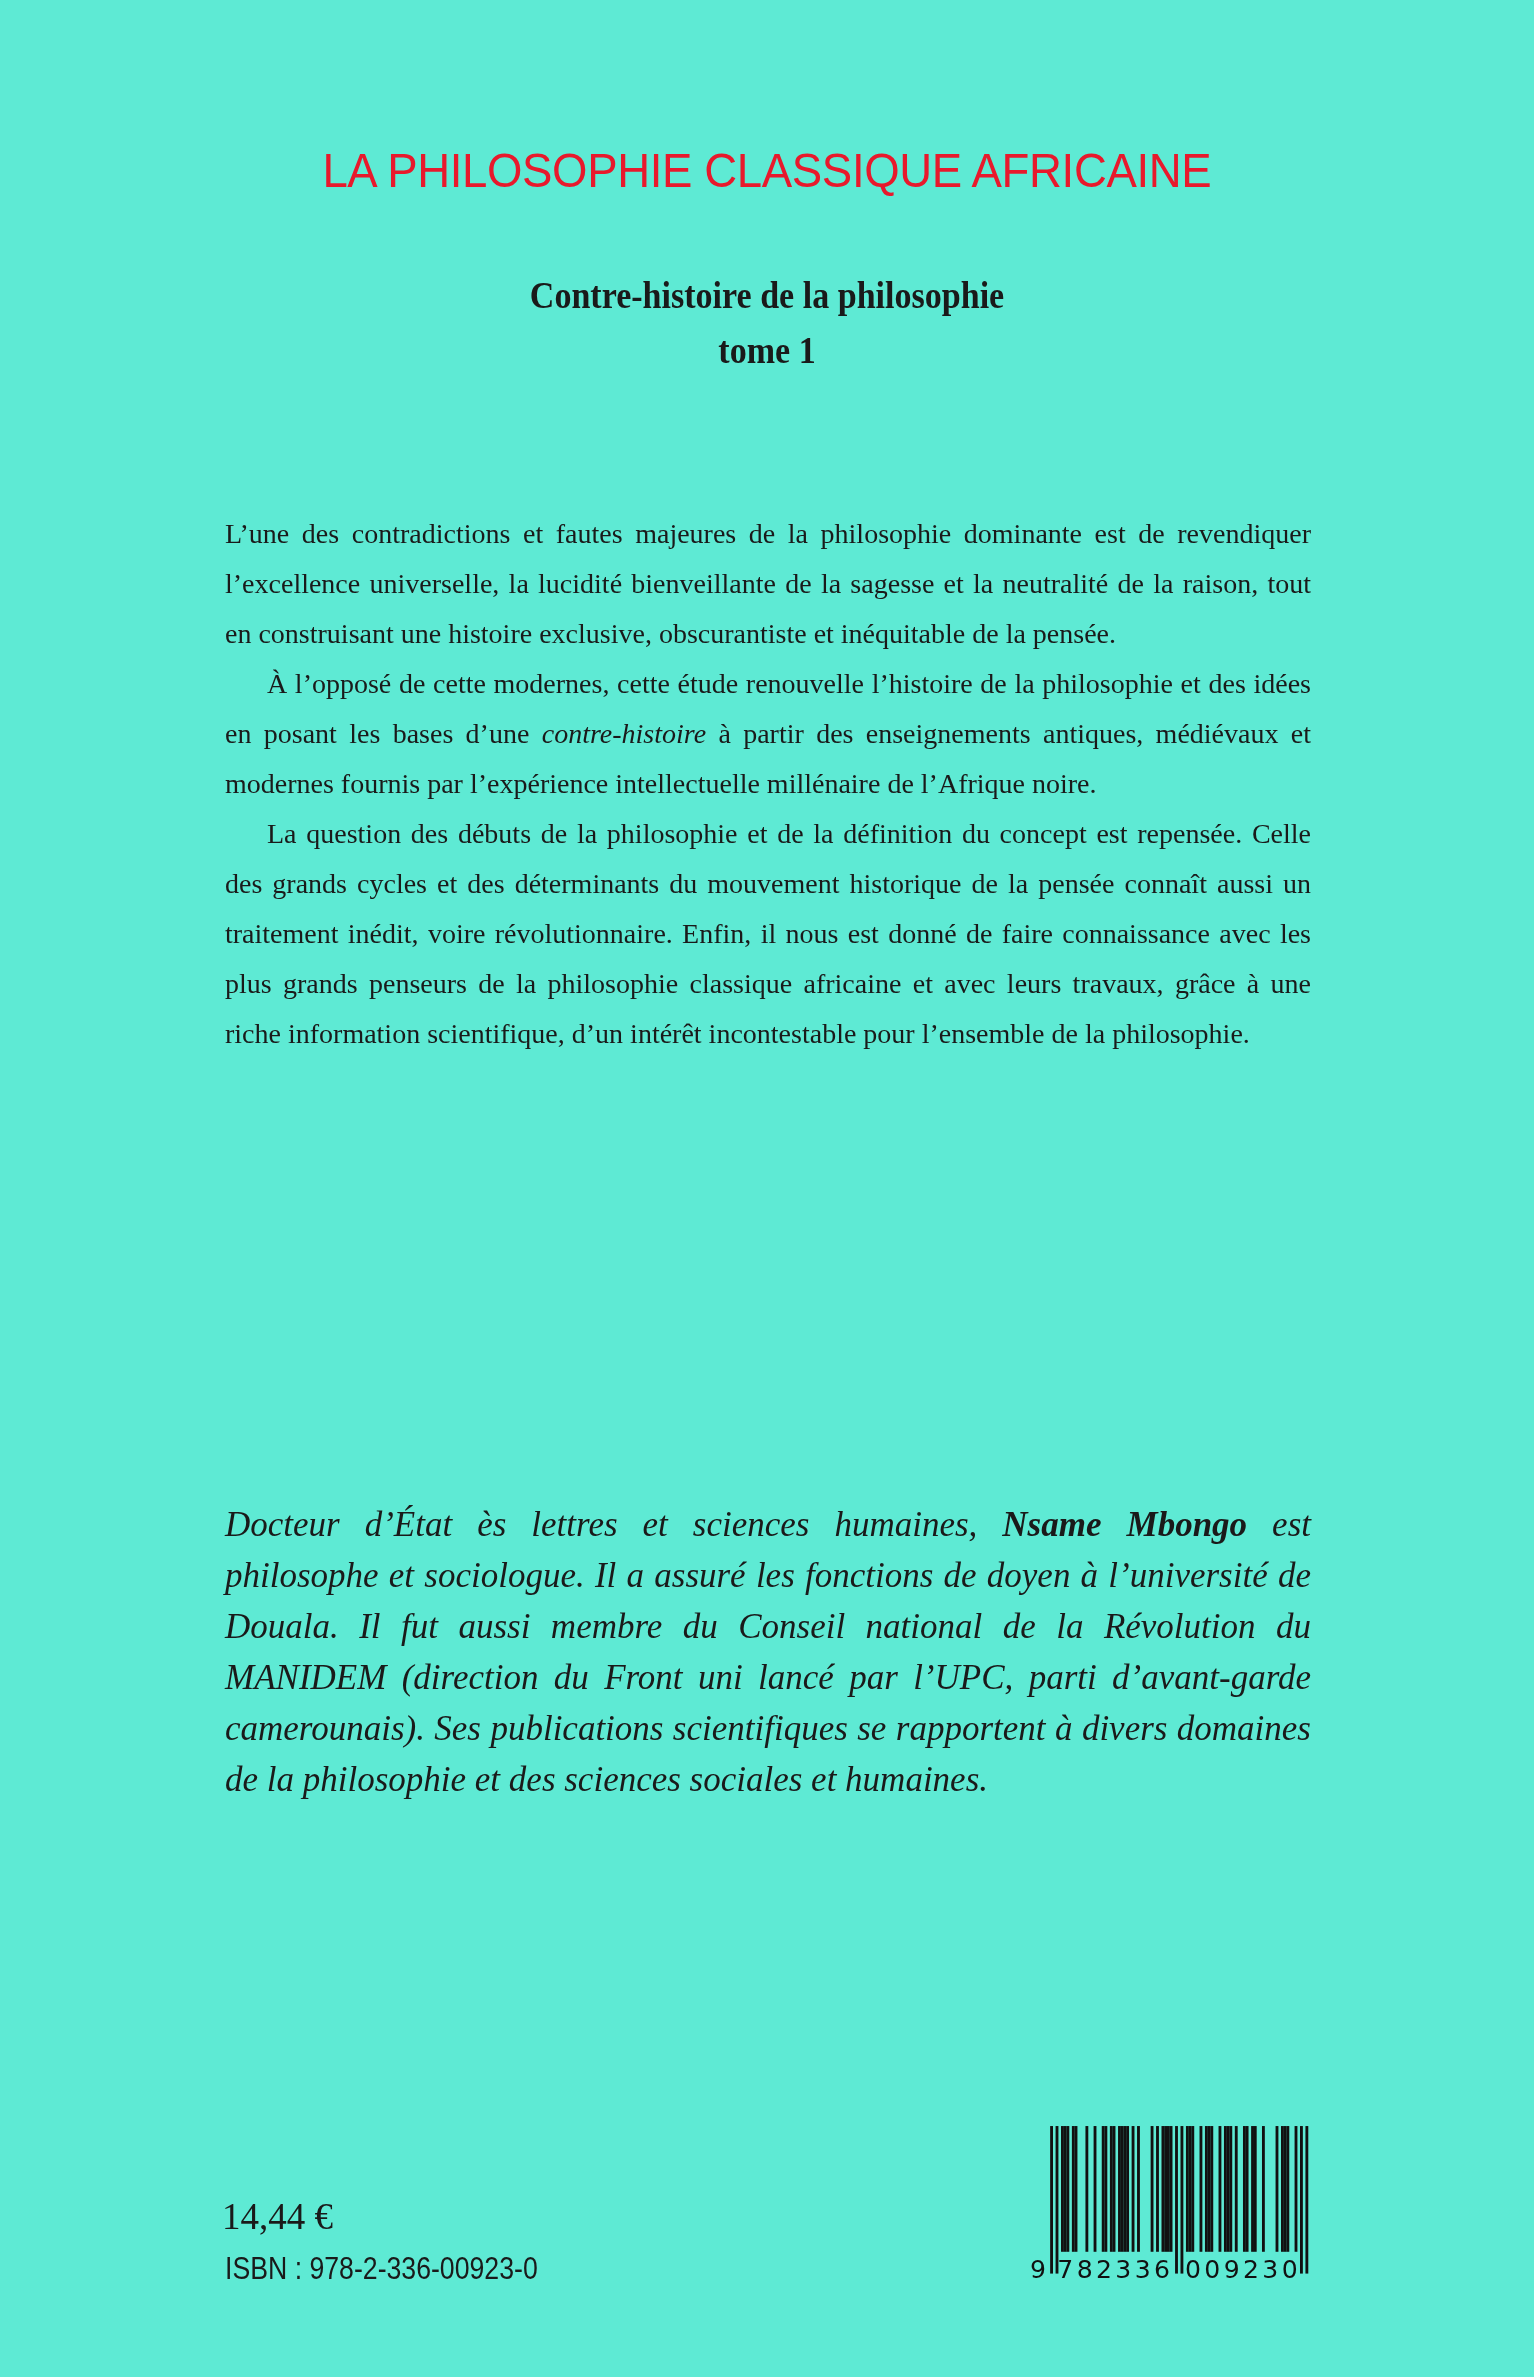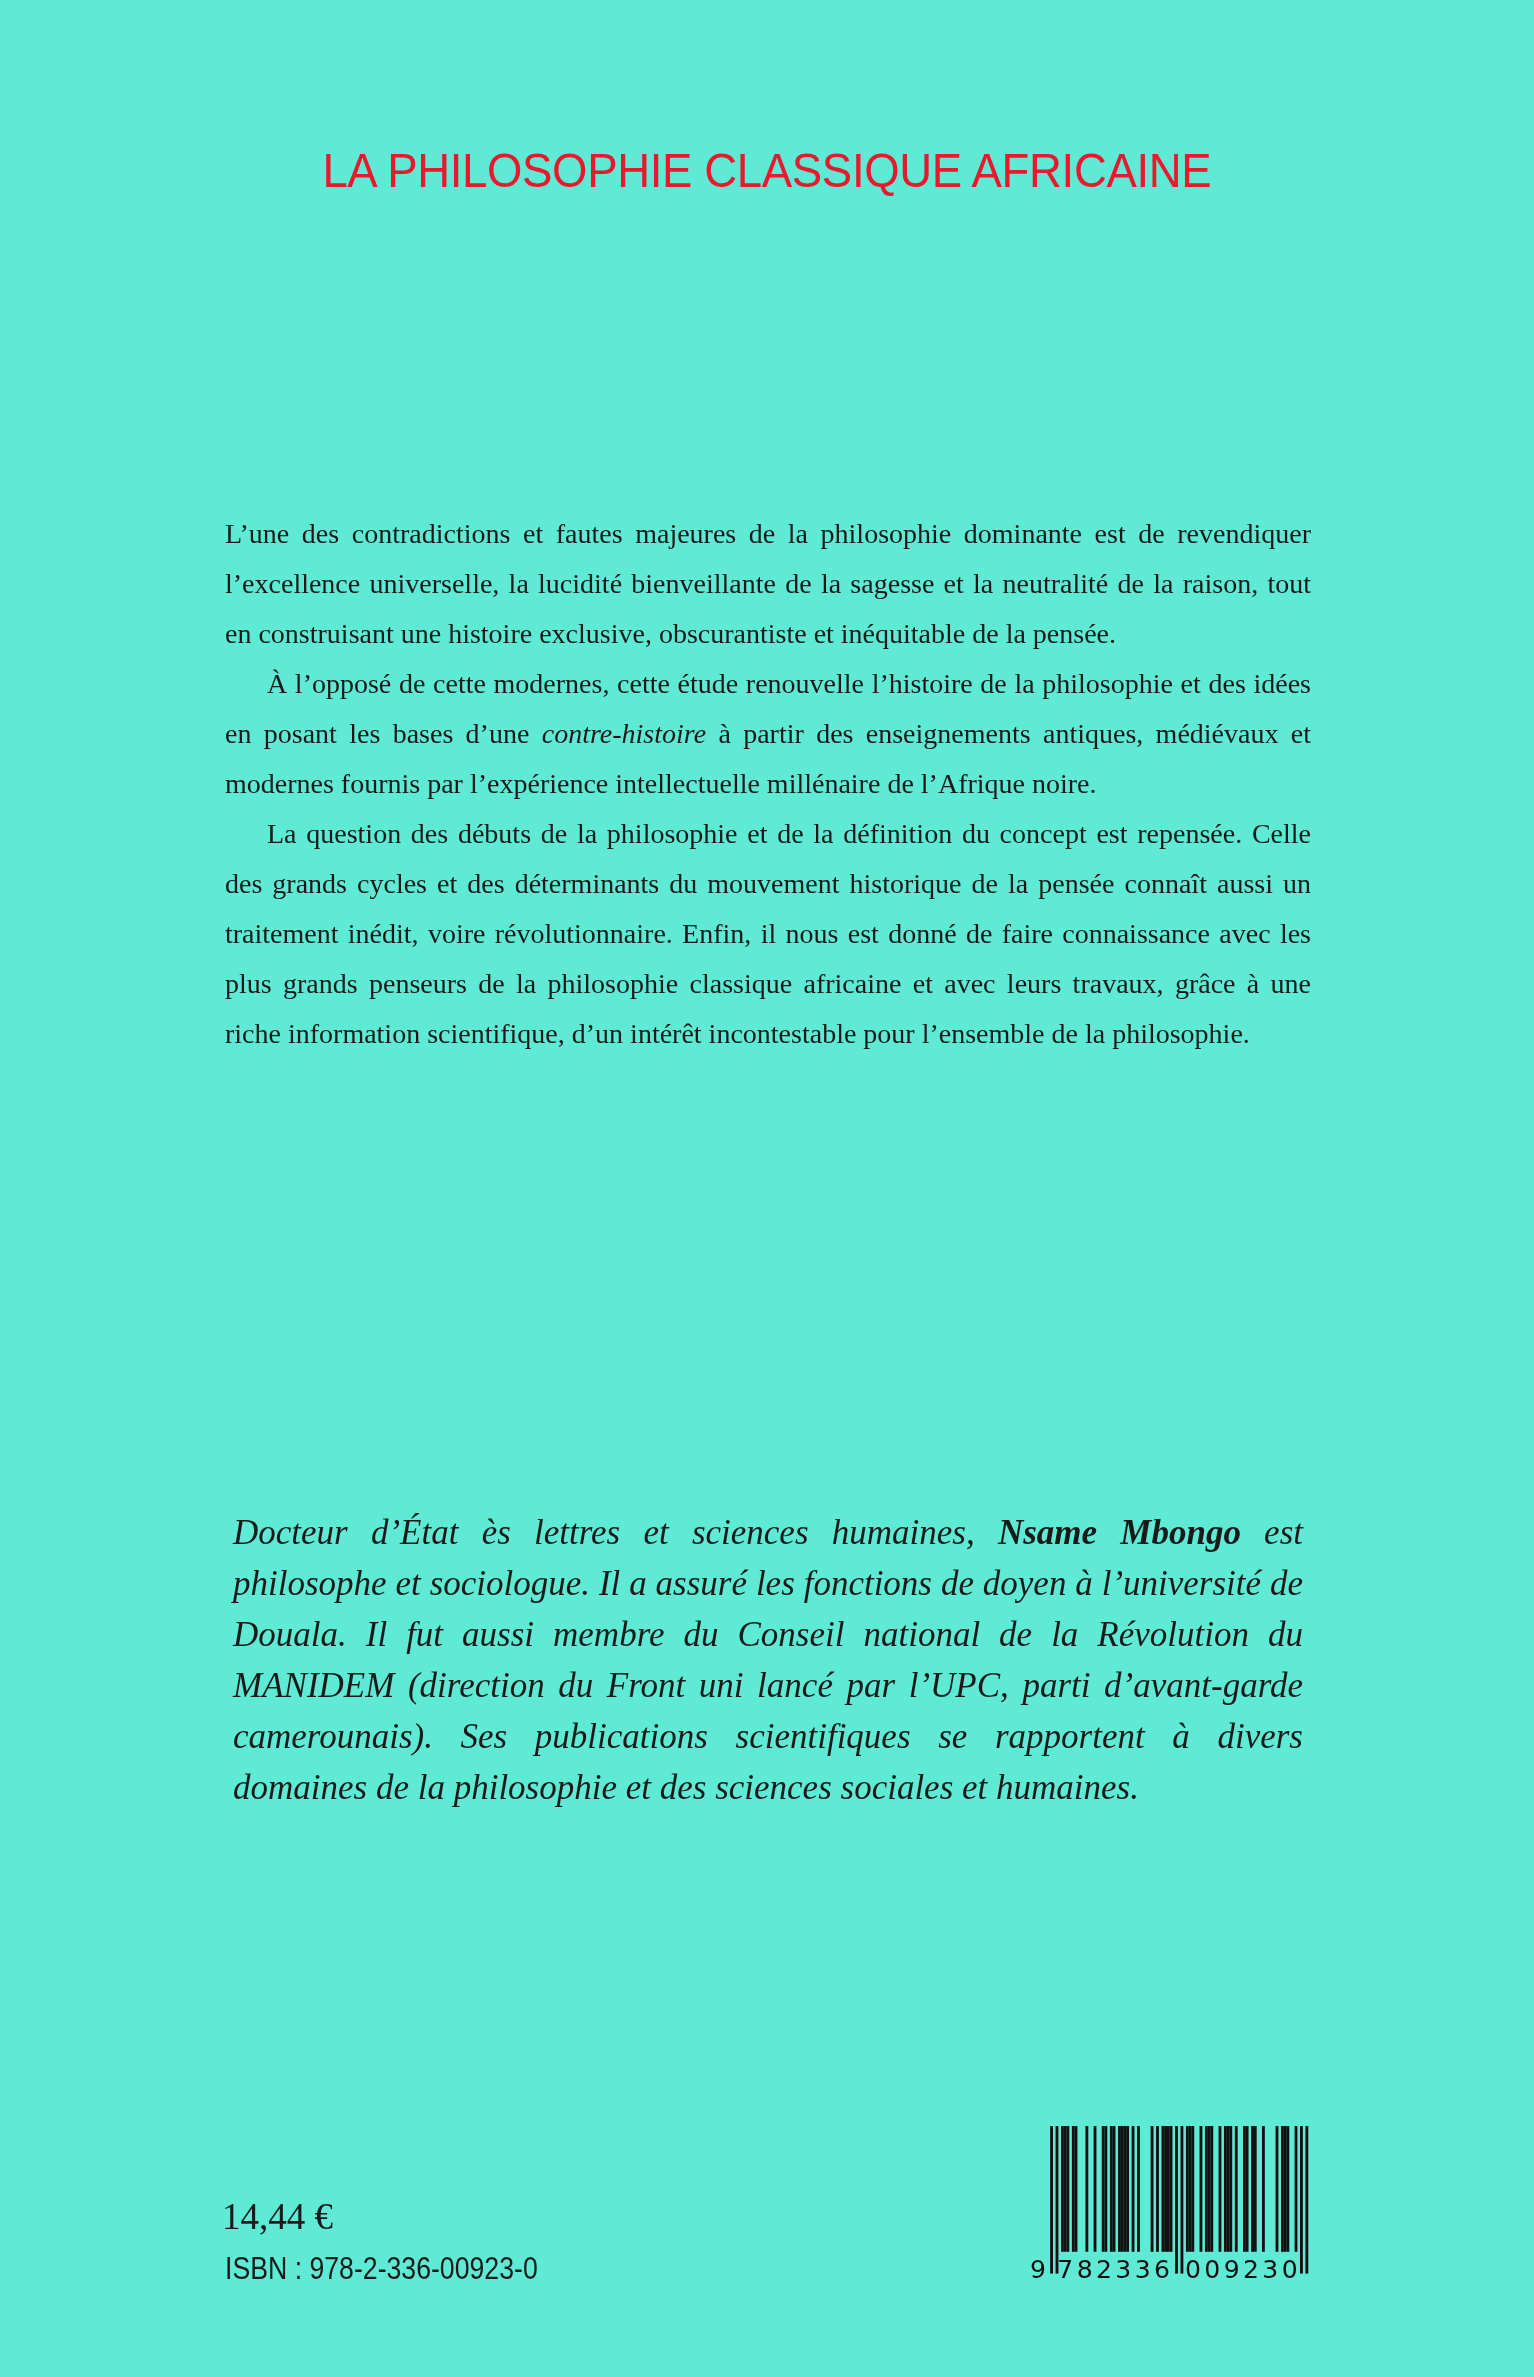--- a/index.html
+++ b/index.html
@@ -36,21 +36,21 @@
   .body-text p + p { text-indent: 42px; }
 
   .bio {
     position: absolute; left: 225px; top: 1499px; width: 1086px;
     font-family: "Liberation Serif", serif;
     font-style: italic;
     font-size: 35px; line-height: 51px;
     color: #1a1a1a;
     text-align: justify;
   }
-  .bio p { margin: 8px; }
+  .bio p { margin: 0; }
   .bio b { font-weight: bold; }
 
   .price {
     position: absolute; left: 222px; top: 2196px;
     font-family: "Liberation Serif", serif;
     font-size: 37px; line-height: 42px;
     color: #1a1a1a;
   }
   .isbn {
     position: absolute; left: 225px; top: 2250px;
@@ -64,20 +64,24 @@
   }
   .barcode svg { display: block; }
 </style>
 </head>
 <body>
 
 <div class="page">
 
   <div class="series-title" style="color: rgb(232, 25, 44);">LA PHILOSOPHIE CLASSIQUE AFRICAINE</div>
 
+  <div class="subtitle">
+    <div>Contre-histoire de la philosophie</div>
+    <div>tome 1</div>
+  </div>
 
   <div class="body-text" id="summary">
       <p><span>L’une des contradictions et fautes majeures de la philosophie dominante est de revendiquer l’excellence universelle, la lucidité bienveillante de la sagesse et la neutralité de la raison, tout en construisant une histoire exclusive, obscurantiste et inéquitable de la pensée.</span></p>
       <p><span>À l’opposé de cette modernes, cette étude renouvelle l’histoire de la philosophie et des idées en posant les bases d’une </span><i>contre-histoire</i><span> à partir des enseignements antiques, médiévaux et modernes fournis par l’expérience intellectuelle millénaire de l’Afrique noire.</span></p>
       <p><span>La question des débuts de la philosophie et de la définition du concept est repensée. Celle des grands cycles et des déterminants du mouvement historique de la pensée connaît aussi un traitement inédit, voire révolutionnaire. Enfin, il nous est donné de faire connaissance avec les plus grands penseurs de la philosophie classique africaine et avec leurs travaux, grâce à une riche information scientifique, d’un intérêt incontestable pour l’ensemble de la philosophie.</span></p>
     </div>
 
   <div class="bio">
     <p><span>Docteur d’État ès lettres et sciences humaines, </span><b>Nsame Mbongo</b><span> est philosophe et sociologue. Il a assuré les fonctions de doyen à l’université de Douala. Il fut aussi membre du Conseil national de la Révolution du MANIDEM (direction du Front uni lancé par l’UPC, parti d’avant-garde camerounais). Ses publications scientifiques se rapportent à divers domaines de la philosophie et des sciences sociales et humaines.</span></p>
   </div>

